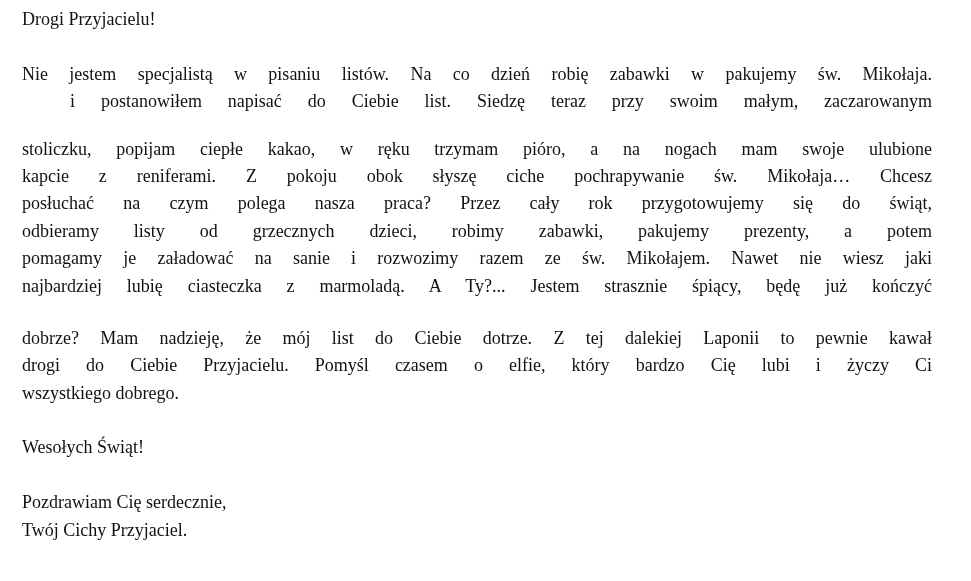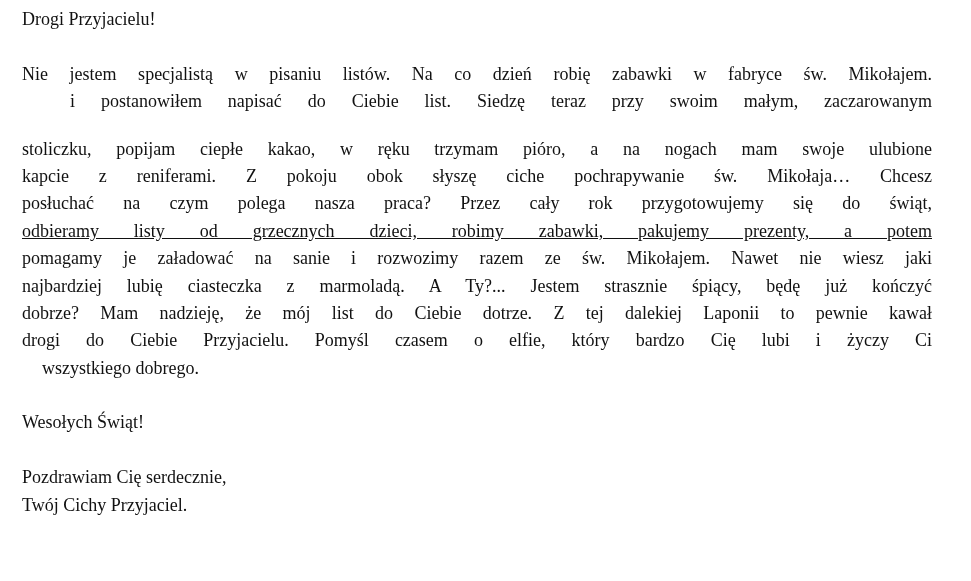--- a/index.html
+++ b/index.html
@@ -27,41 +27,40 @@
     .para-line {
       display: block;
       text-align: justify;
       text-align-last: justify;
       white-space: nowrap;
       height: 27.4px;
       overflow: visible;
     }
     .para-line.last {
       text-align-last: left;
-      margin-left: 20px;
     }
     .single { display: block; height: 27.4px; }
   </style>
 </head>
 <body>
 
 <div class="doc">
   <div class="single">Drogi Przyjacielu!</div>
   <div class="gap"></div>
 
   <div>
-    <span class="para-line" style="white-space: normal;">Nie jestem specjalistą w pisaniu listów. Na co dzień robię zabawki w fabryce św. Mikołajem.</span>
+    <span class="para-line" style="white-space: normal;">Nie jestem specjalistą w pisaniu listów. Na co dzień robię zabawki w pakujemy św. Mikołaja.</span>
     <span class="para-line" style="white-space: normal; margin-left: 48px;">i postanowiłem napisać do Ciebie list. Siedzę teraz przy swoim małym, zaczarowanym</span>
     <span class="para-line" style="white-space: normal; margin-top: 20px;">stoliczku, popijam ciepłe kakao, w ręku trzymam pióro, a na nogach mam swoje ulubione</span>
     <span class="para-line" style="white-space: normal;">kapcie z reniferami. Z pokoju obok słyszę ciche pochrapywanie św. Mikołaja… Chcesz</span>
     <span class="para-line" style="white-space: normal;">posłuchać na czym polega nasza praca? Przez cały rok przygotowujemy się do świąt,</span>
-    <span class="para-line" style="white-space: normal; text-decoration: underline;">odbieramy listy od grzecznych dzieci, robimy zabawki, pakujemy prezenty, a potem</span>
+    <span class="para-line" style="white-space: normal;">odbieramy listy od grzecznych dzieci, robimy zabawki, pakujemy prezenty, a potem</span>
     <span class="para-line" style="white-space: normal;">pomagamy je załadować na sanie i rozwozimy razem ze św. Mikołajem.  Nawet nie wiesz jaki</span>
     <span class="para-line" style="white-space: normal;">najbardziej lubię ciasteczka z marmoladą. A Ty?... Jestem strasznie śpiący, będę już kończyć</span>
-    <span class="para-line" style="white-space: normal;">dobrze? Mam nadzieję, że mój list do Ciebie dotrze. Z tej dalekiej Laponii to pewnie kawał</span>
+    <span class="para-line" style="white-space: normal; margin-top: 25px;">dobrze? Mam nadzieję, że mój list do Ciebie dotrze. Z tej dalekiej Laponii to pewnie kawał</span>
     <span class="para-line" style="white-space: normal;">drogi do Ciebie Przyjacielu. Pomyśl czasem o elfie, który bardzo Cię lubi i życzy Ci</span>
     <span class="para-line last" style="white-space: normal;">wszystkiego dobrego.</span>
   </div>
 
   <div class="gap"></div>
   <div class="single">Wesołych Świąt!</div>
   <div class="gap"></div>
   <div class="single">Pozdrawiam Cię serdecznie,</div>
   <div class="single">Twój Cichy Przyjaciel.</div>
 </div>

